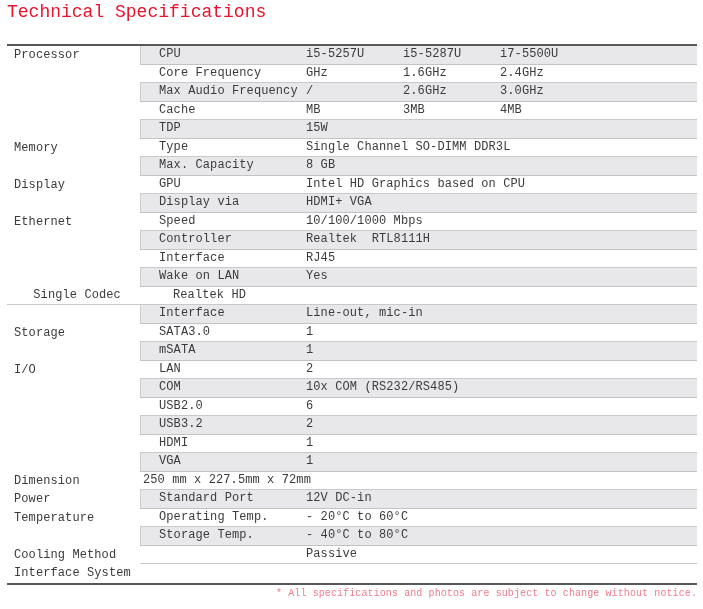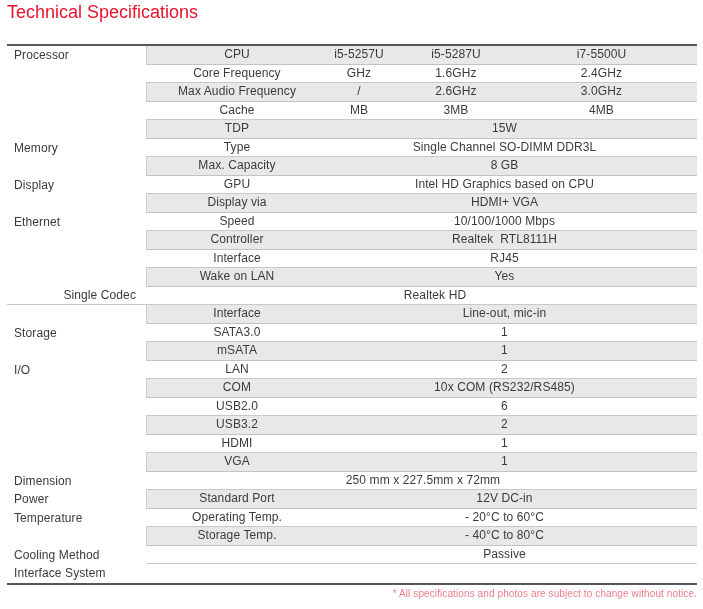--- a/index.html
+++ b/index.html
@@ -1,21 +1,21 @@
 <!DOCTYPE html>
 <html><head>
 <meta charset="utf-8">
 <style>
   html, body { margin: 0; padding: 0; background: #ffffff; }
   .page {
     position: relative;
     width: 703px;
     height: 609px;
     background: #ffffff;
-    font-family: Liberation Sans, sans-serif;
+    font-family: Liberation Mono, monospace;
     color: #3b3b3d;
     overflow: hidden;
   }
   .title {
     position: absolute;
     left: 7px;
     top: 2px;
     margin: 0;
     font-size: 18px;
     font-weight: normal;
@@ -29,38 +29,36 @@
     width: 690px;
     border-top: 2px solid #58585b;
     border-bottom: 2px solid #58585b;
   }
   .row {
     display: flex;
     height: 18.5px;
     box-sizing: border-box;
     font-size: 12px;
     letter-spacing: 0.1px;
-    gap: 6px;
   }
   .cat {
     width: 133px;
     padding-left: 7px;
     box-sizing: border-box;
     line-height: 18.5px;
     white-space: pre;
     background: #ffffff;
     overflow: hidden;
   }
   .striped {
     flex: 1;
     display: flex;
     border-bottom: 1px solid #c9c9cb;
     box-sizing: border-box;
     background: #ffffff;
-    text-align: center;
   }
   .row:last-child .striped { border-bottom: none; margin-top: 48px; }
   .row.gray .striped {
     background: #e8e8ea;
     border-bottom-color: #c3c3c6;
     box-shadow: inset 1px 0 0 #cdcdd0;
   }
   .lbl {
     width: 163px;
     padding-left: 19px;

